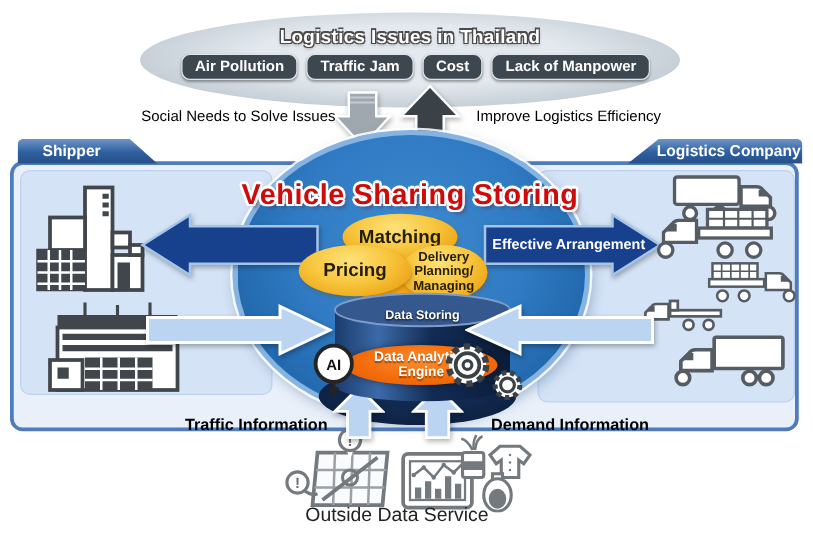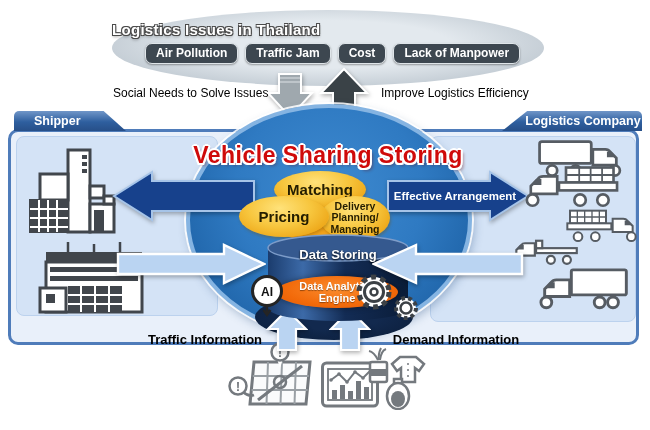--- a/index.html
+++ b/index.html
@@ -3,21 +3,21 @@
 <meta charset="utf-8">
 <style>
   html,body{margin:0;padding:0;background:#fff;}
   .stage{position:relative;width:650px;height:430px;background:#fff;overflow:hidden;
          font-family:"Liberation Sans",sans-serif;}
   .abs{position:absolute;}
 
   
   .top-ellipse{left:112px;top:10px;width:432px;height:76px;border-radius:50%;
     background:radial-gradient(ellipse at 50% 45%, #e3e9ee 40%, #c3ccd4 75%, #a9b5bf 100%);}
-  .issues-title{left:112px;top:21px;width:432px;text-align:left;color:#fff;
+  .issues-title{left:112px;top:21px;width:432px;text-align:center;color:#fff;
     font-size:15px;font-weight:bold;letter-spacing:.3px;
     text-shadow:-1px -1px 0 #4a4a4a,1px -1px 0 #4a4a4a,-1px 1px 0 #4a4a4a,1px 1px 0 #4a4a4a,0 2px 3px rgba(0,0,0,.35);}
   .badges{left:145px;top:43px;display:flex;gap:7px;}
   .badge{display:inline-block;background:#3d4750;color:#fff;font-weight:bold;font-size:12px;
     padding:2px 10px 3px;border-radius:7px;border:1px solid #dfe5e9;white-space:nowrap;
     box-shadow:0 1px 2px rgba(0,0,0,.35);}
   .note{font-size:12px;color:#000;white-space:nowrap;}
 
   
   .main-panel{left:8px;top:129px;width:631px;height:216px;background:#e9f0fa;
@@ -49,21 +49,21 @@
     background:radial-gradient(ellipse,#f3a31a 30%,#e8930c 100%);}
   .y-delivery{left:320px;top:196px;width:70px;height:44px;z-index:46;}
   .y-pricing{left:239px;top:196px;width:90px;height:41px;z-index:47;font-size:15px;}
   .y-delivery .lines{text-align:center;font-size:10.5px;line-height:1.06;font-weight:bold;color:#241d00;}
   .y-delivery .lines span{display:block;}
 
   .dark-ellipse{left:255px;top:294px;width:158px;height:46px;border-radius:50%;
     background:radial-gradient(ellipse,#12294e 40%,#0a1c38 100%);z-index:50;}
 
   .data-storing{left:272px;top:247px;width:132px;text-align:center;color:#fff;
-    font-size:13px;font-weight:bold;z-index:57;text-shadow:0 1px 2px #000;}
+    font-size:10px;font-weight:bold;z-index:57;text-shadow:0 1px 2px #000;}
   .orange{left:276px;top:276px;width:122px;height:32px;border-radius:50%;z-index:56;
     background:radial-gradient(ellipse at 50% 40%, #fb8c2e 0%, #f26a0a 60%, #e35a04 100%);
     box-shadow:0 0 6px rgba(0,0,0,.4);display:flex;flex-direction:column;align-items:center;justify-content:center;}
   .orange span{display:block;color:#fff;font-size:11px;font-weight:bold;line-height:1.12;text-shadow:0 1px 1px rgba(0,0,0,.4);}
 
   .arrow-text-dark{color:#fff;font-weight:bold;text-align:center;z-index:44;white-space:nowrap;}
   .arrow-text-light{color:#16366e;font-weight:bold;text-align:center;z-index:58;white-space:nowrap;}
   .label{color:#000;font-weight:bold;font-size:13px;text-align:center;z-index:60;white-space:nowrap;}
   .outside-label{color:#222;font-size:15.5px;text-align:center;z-index:60;white-space:nowrap;}
 
@@ -343,14 +343,15 @@
     <g fill="#74797e">
       <circle cx="46" cy="18" r="1"></circle>
         <circle cx="46" cy="24" r="1"></circle>
         <circle cx="46" cy="30" r="1"></circle>
     </g>
     <rect x="32" y="33" width="8" height="6" fill="#fff" stroke="#74797e" stroke-width="2.5"></rect>
     <ellipse cx="36" cy="50" rx="11" ry="13" fill="#fff" stroke="#74797e" stroke-width="2.5"></ellipse>
     <ellipse cx="36" cy="53" rx="7" ry="8" fill="#74797e"></ellipse>
   </svg>
 
+  <div class="abs outside-label" style="left:240px;top:404px;width:155px;">Outside Data Service</div>
 
 </div>
 
 </body></html>

